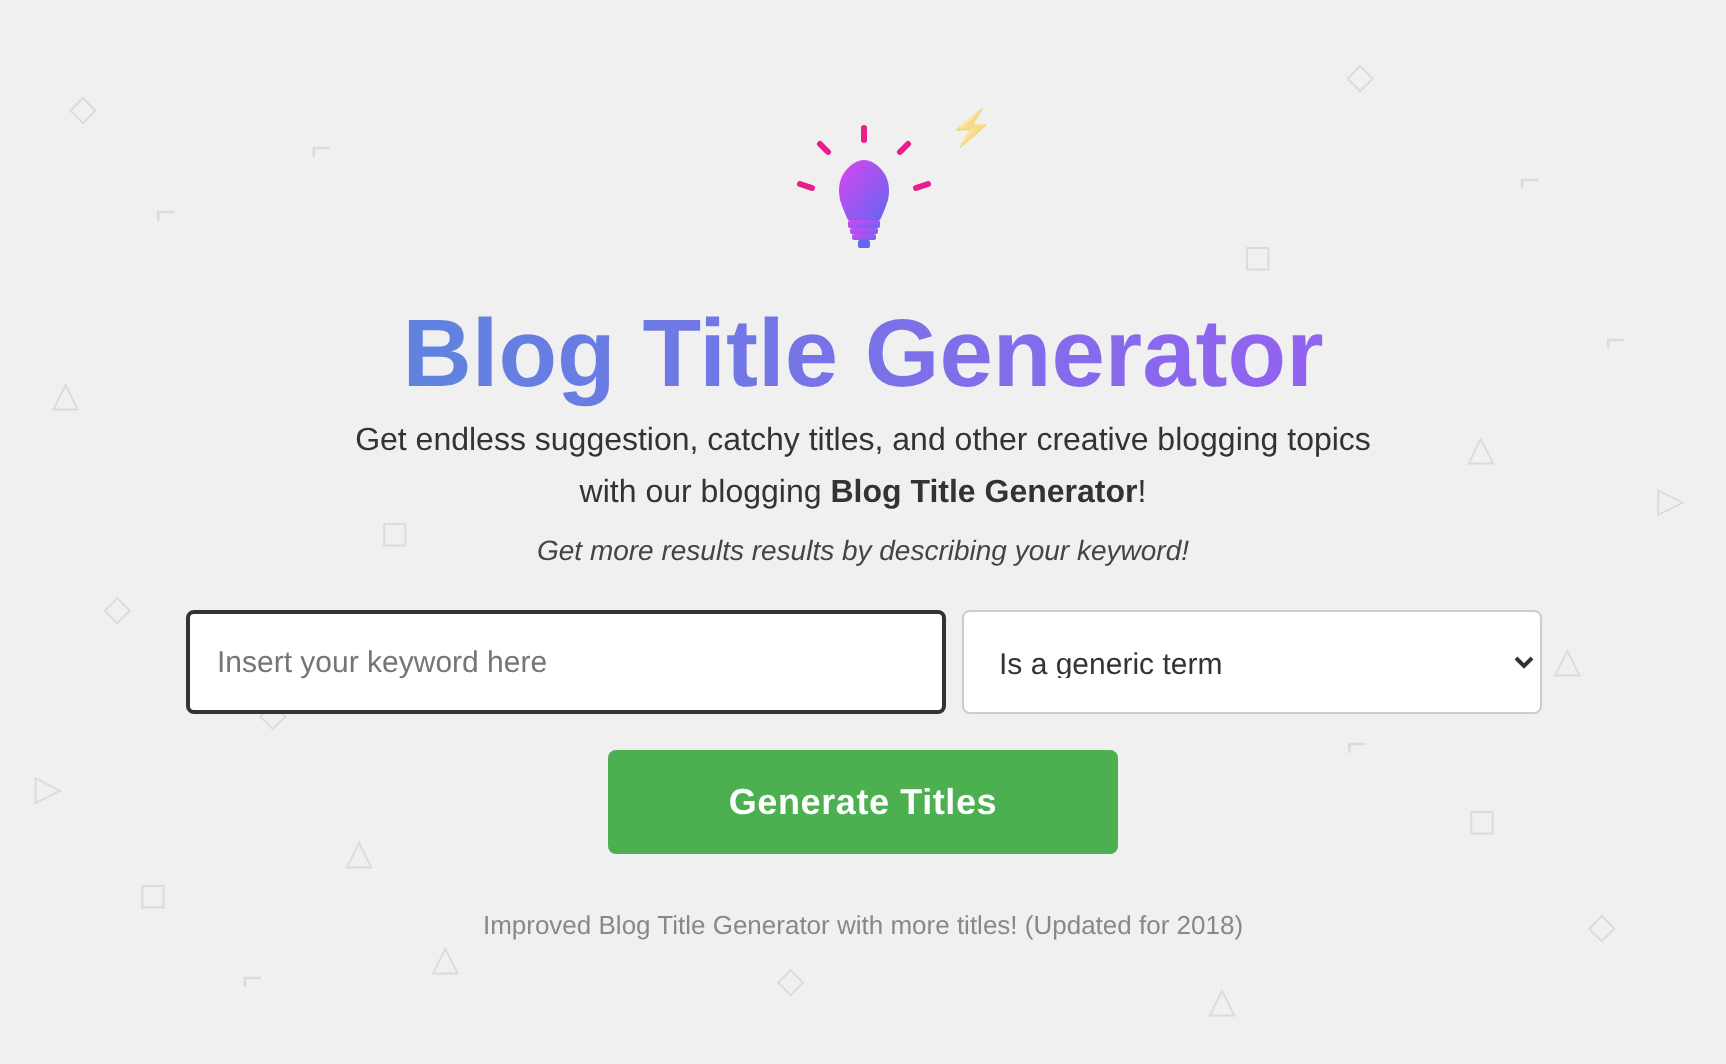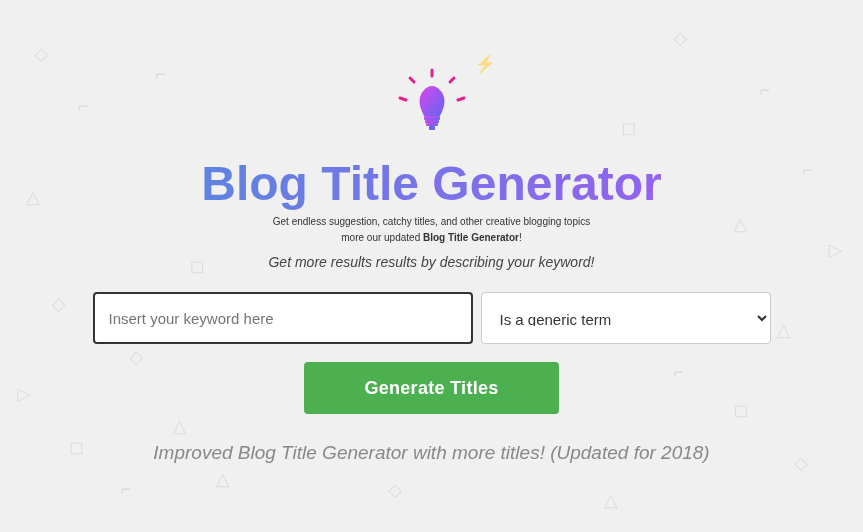--- a/index.html
+++ b/index.html
@@ -69,21 +69,21 @@
       color: #555;
       margin-bottom: 20px;
     }
 
     .by-line span {
       color: #e05c5c;
     }
 
     
     .description {
-      font-size: 10px;
+      font-size: 16px;
       color: #333;
       line-height: 1.6;
       margin-bottom: 8px;
     }
 
     .description strong {
       font-weight: 700;
     }
 
     .sub-description {
@@ -138,23 +138,22 @@
       height: 52px;
       font-size: 18px;
       font-weight: 600;
       cursor: pointer;
       margin-bottom: 28px;
       letter-spacing: 0.3px;
     }
 
     
     .footer-note {
-      font-size: 19px;
+      font-size: 13px;
       color: #888;
-      font-style: italic;
     }
   </style>
 </head>
 <body>
 
 <div class="bg-decorations">
 
   <span style="top:8%;left:4%">◇</span>
   <span style="top:18%;left:9%">⌐</span>
   <span style="top:35%;left:3%">△</span>
@@ -207,21 +206,21 @@
 
       <rect x="37" y="58" width="6" height="4" rx="1" fill="#6366f1"></rect>
     </svg>
   </div>
 
   <h1 class="app-title">Blog Title Generator</h1>
 
 
   <p class="description">
     <span>Get endless suggestion, catchy titles, and other creative blogging topics</span><br>
-    <span>more our updated </span><strong>Blog Title Generator</strong><span>!</span>
+    <span>with our blogging </span><strong>Blog Title Generator</strong><span>!</span>
   </p>
 
   <p class="sub-description">Get more results results by describing your keyword!</p>
 
   <div class="input-row">
     <input class="keyword-input" type="text" placeholder="Insert your keyword here" style="">
     <select class="term-select">
     <option value="Is a generic term">Is a generic term</option><option value="Is a product">Is a product</option><option value="Is a brand">Is a brand</option><option value="Is a person">Is a person</option><option value="Is a place">Is a place</option><option value="Is a skill">Is a skill</option></select>
   </div>
 

